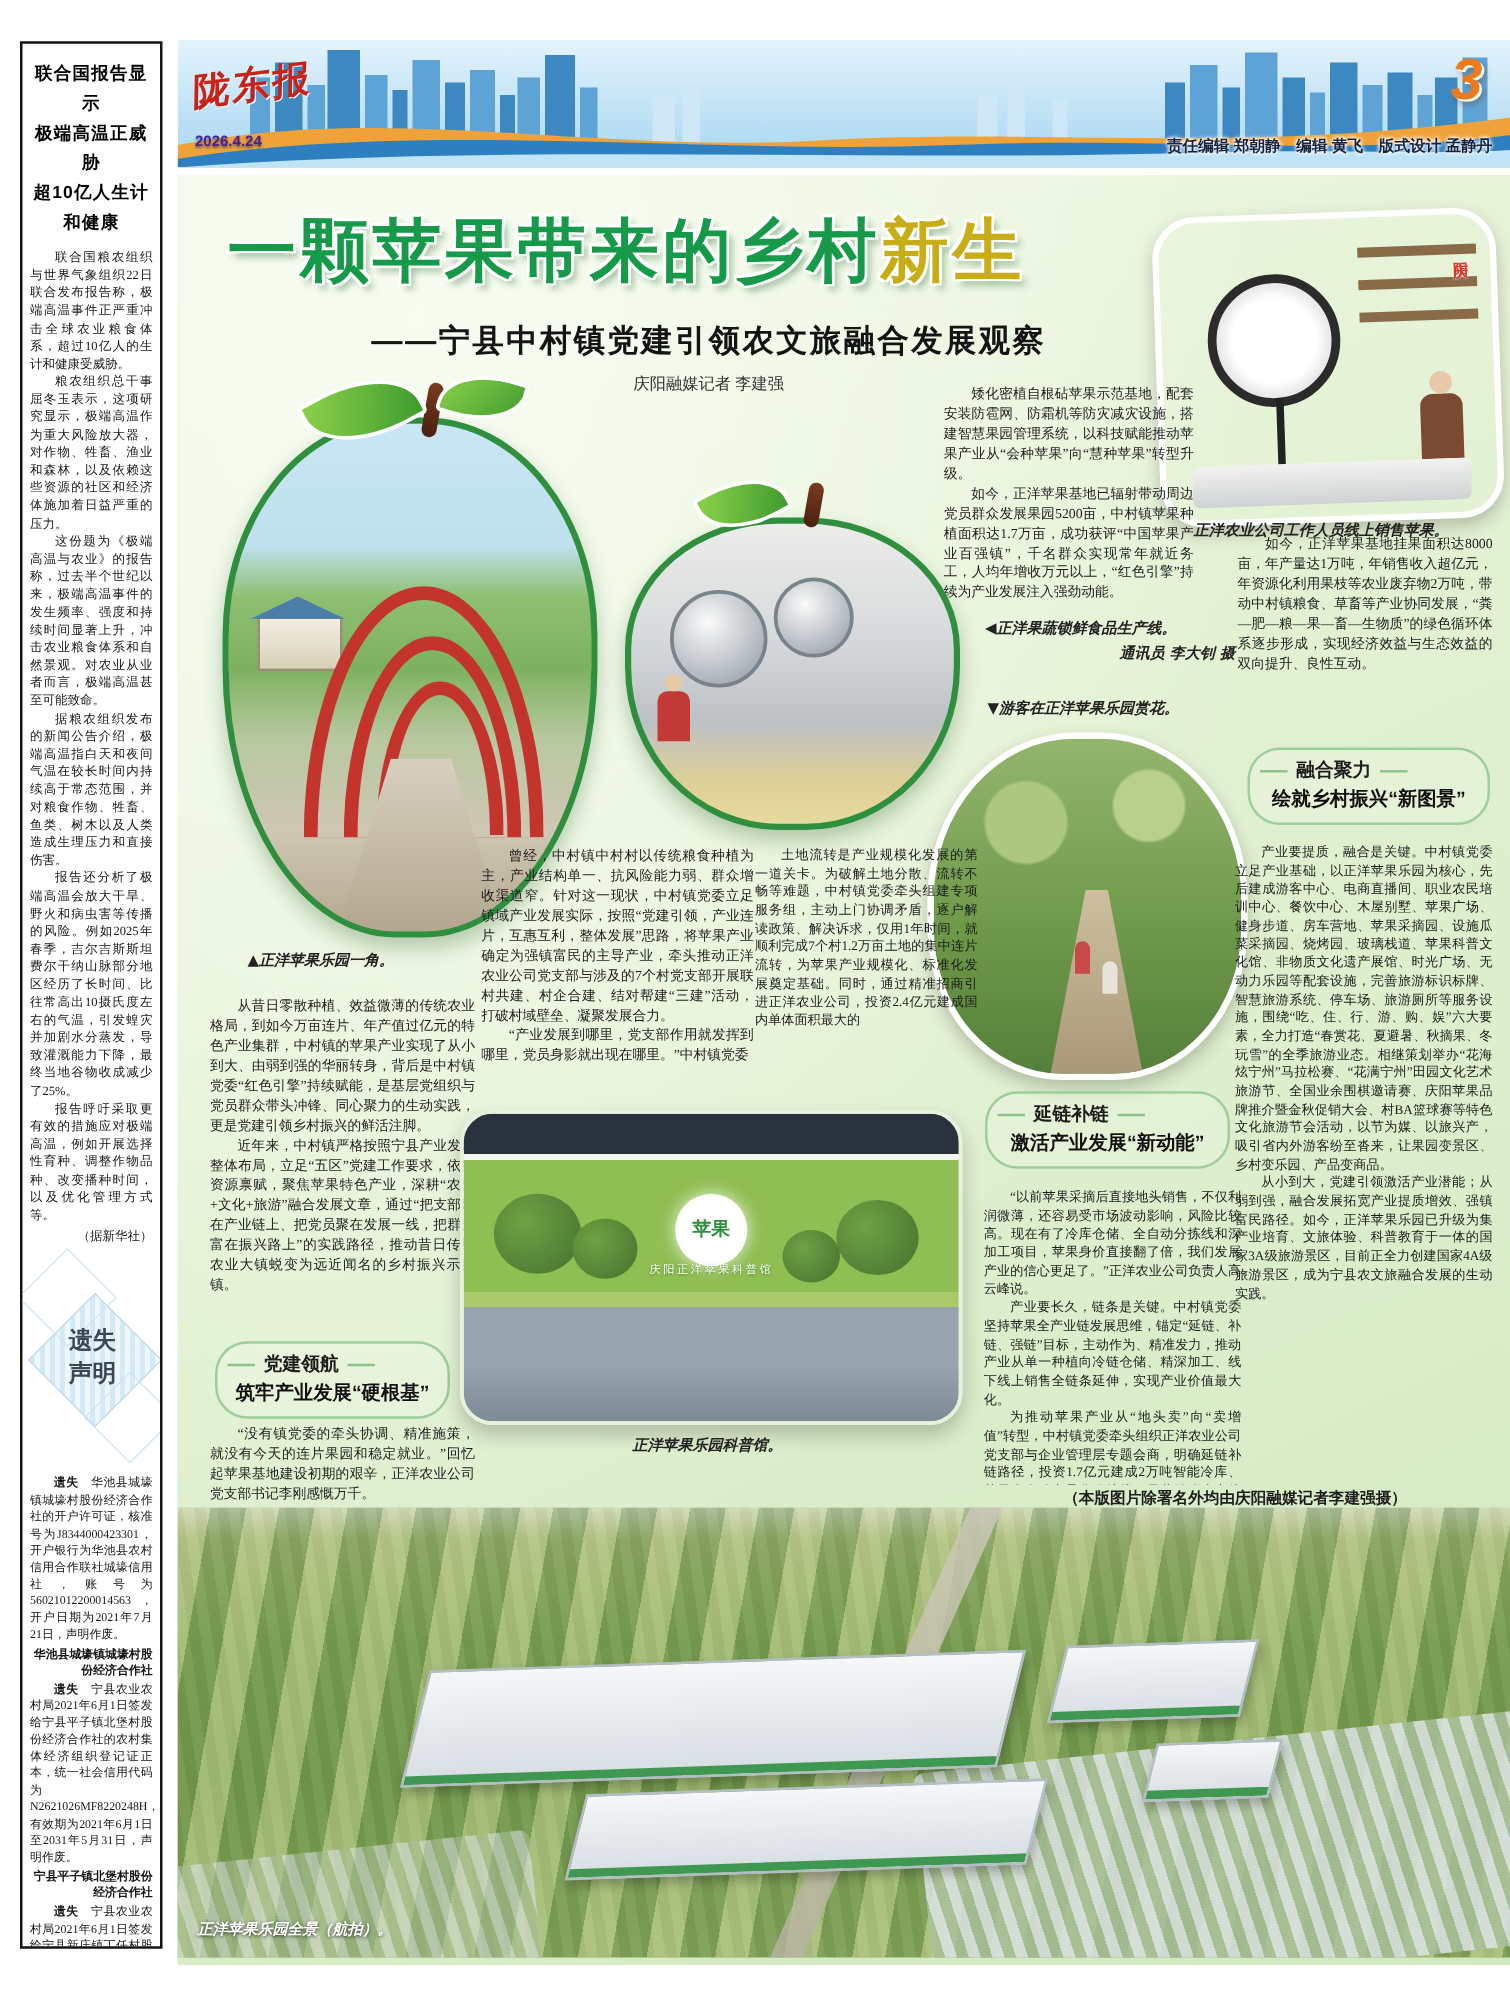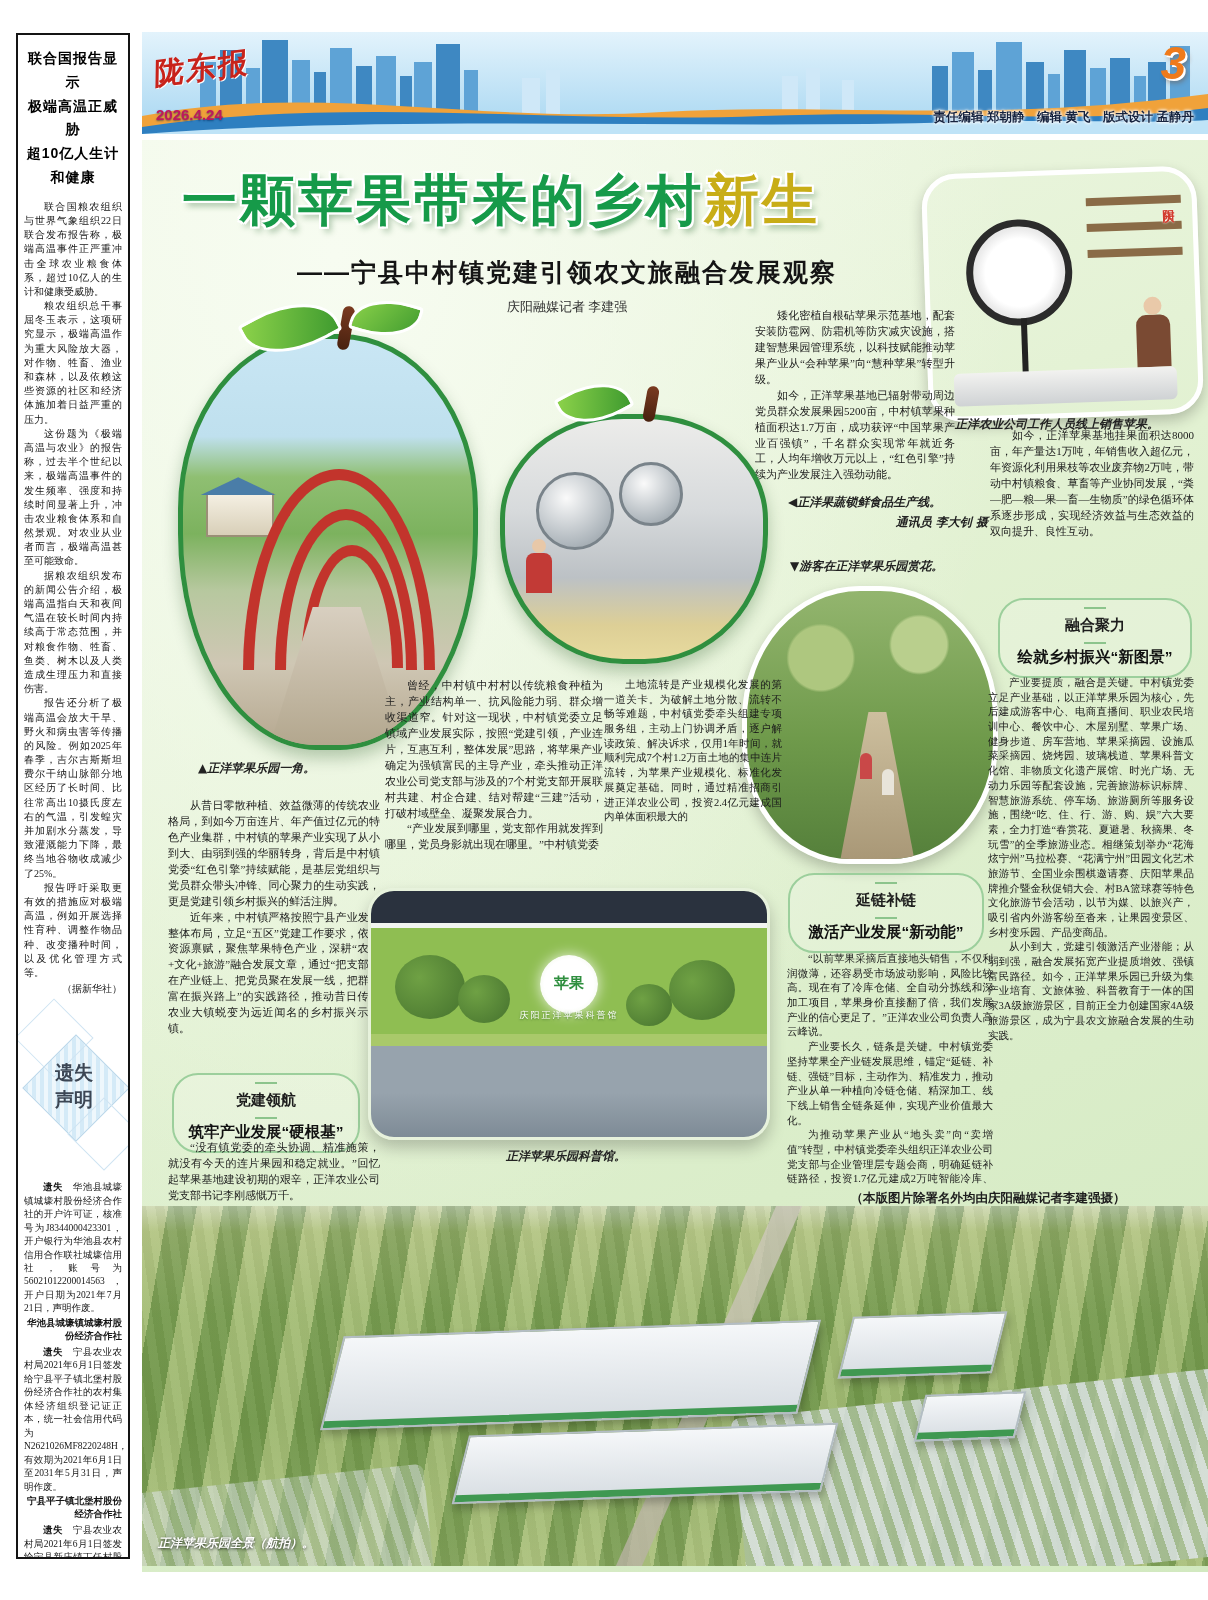--- a/index.html
+++ b/index.html
@@ -25,21 +25,21 @@
   .notice-ind{text-indent:2em;}
   .signer{font-size:9.5px;font-weight:bold;font-family:"Liberation Sans",sans-serif;text-align:right;margin:0 0 2px;}
 
   
   .banner{position:absolute;left:142px;top:32px;width:1066px;height:102px;overflow:hidden;}
   .banner svg{position:absolute;inset:0;}
   .masthead{position:absolute;left:12px;top:16px;font-size:30px;font-weight:bold;color:#c8231b;
             font-family:"DejaVu Serif",serif;transform:rotate(-7deg) skewX(-8deg);
             text-shadow:1px 1px 0 #fff;letter-spacing:2px;}
   .b-date{position:absolute;left:14px;top:74px;font-family:"Liberation Sans",sans-serif;
-          font-weight:bold;font-size:15px;color:#be185d;text-shadow:0 1px 2px rgba(0,40,90,.6);}
+          font-weight:bold;font-size:12px;color:#4c1d95;text-shadow:0 1px 2px rgba(0,40,90,.6);}
   .b-title{position:absolute;left:0;right:0;top:16px;text-align:center;
            font-family:"Liberation Sans",sans-serif;font-weight:900;font-size:44px;letter-spacing:6px;
            text-shadow:2px 2px 0 #fff,-2px -2px 0 #fff,-2px 2px 0 #fff,2px -2px 0 #fff,4px 5px 6px rgba(10,40,90,.4);}
   .b-title .red{color:#d42b1f;}
   .b-title .blue{color:#1d55a6;}
   .b-page{position:absolute;right:22px;top:4px;font-family:"Liberation Sans",sans-serif;font-weight:900;
           font-style:italic;font-size:46px;color:#ef7a1a;text-shadow:2px 2px 0 #fff,3px 4px 5px rgba(120,50,0,.4);}
   .b-editors{position:absolute;right:14px;bottom:8px;font-family:"Liberation Sans",sans-serif;
              font-weight:bold;font-size:12.5px;color:#16233f;
              text-shadow:0 0 3px #fff,0 0 3px #fff,0 0 4px #fff;}
@@ -65,21 +65,21 @@
   .f105 p{font-size:10.5px;line-height:1.4;}
 
   
   .cap{position:absolute;font-size:12px;font-weight:bold;color:#222;font-style:italic;
        font-family:"DejaVu Serif",serif;}
 
   
   .sec{position:absolute;border:2px solid #9ccf9c;border-radius:26px;padding:7px 8px 8px;
        text-align:center;box-sizing:border-box;background:rgba(255,255,255,.18);}
   .sec .l1{display:flex;align-items:center;justify-content:flex-start;gap:7px;
-           font-family:Liberation Mono, monospace;font-weight:bold;font-size:15px;color:#1d1d1d;flex-direction:column;}
+           font-family:Liberation Mono, monospace;font-weight:bold;font-size:15px;color:#1d1d1d;}
   .sec .dash{width:22px;height:2px;background:#8cc48c;}
   .sec .l2{margin-top:3px;font-family:"Liberation Sans",sans-serif;font-weight:bold;font-size:15.5px;color:#111;}
 
   
   .apple{position:absolute;}
   .apple .body{position:absolute;left:0;right:0;top:28px;bottom:0;border:5px solid #2f8f3f;
                border-radius:46% 46% 46% 46%/42% 42% 52% 52%;overflow:hidden;
                box-shadow:0 8px 16px rgba(0,60,0,.25);}
   .apple .stem{position:absolute;top:0;left:54%;width:12px;height:44px;border-radius:6px;
                background:linear-gradient(#7a3a20,#48210f);transform:rotate(10deg);z-index:3;}

